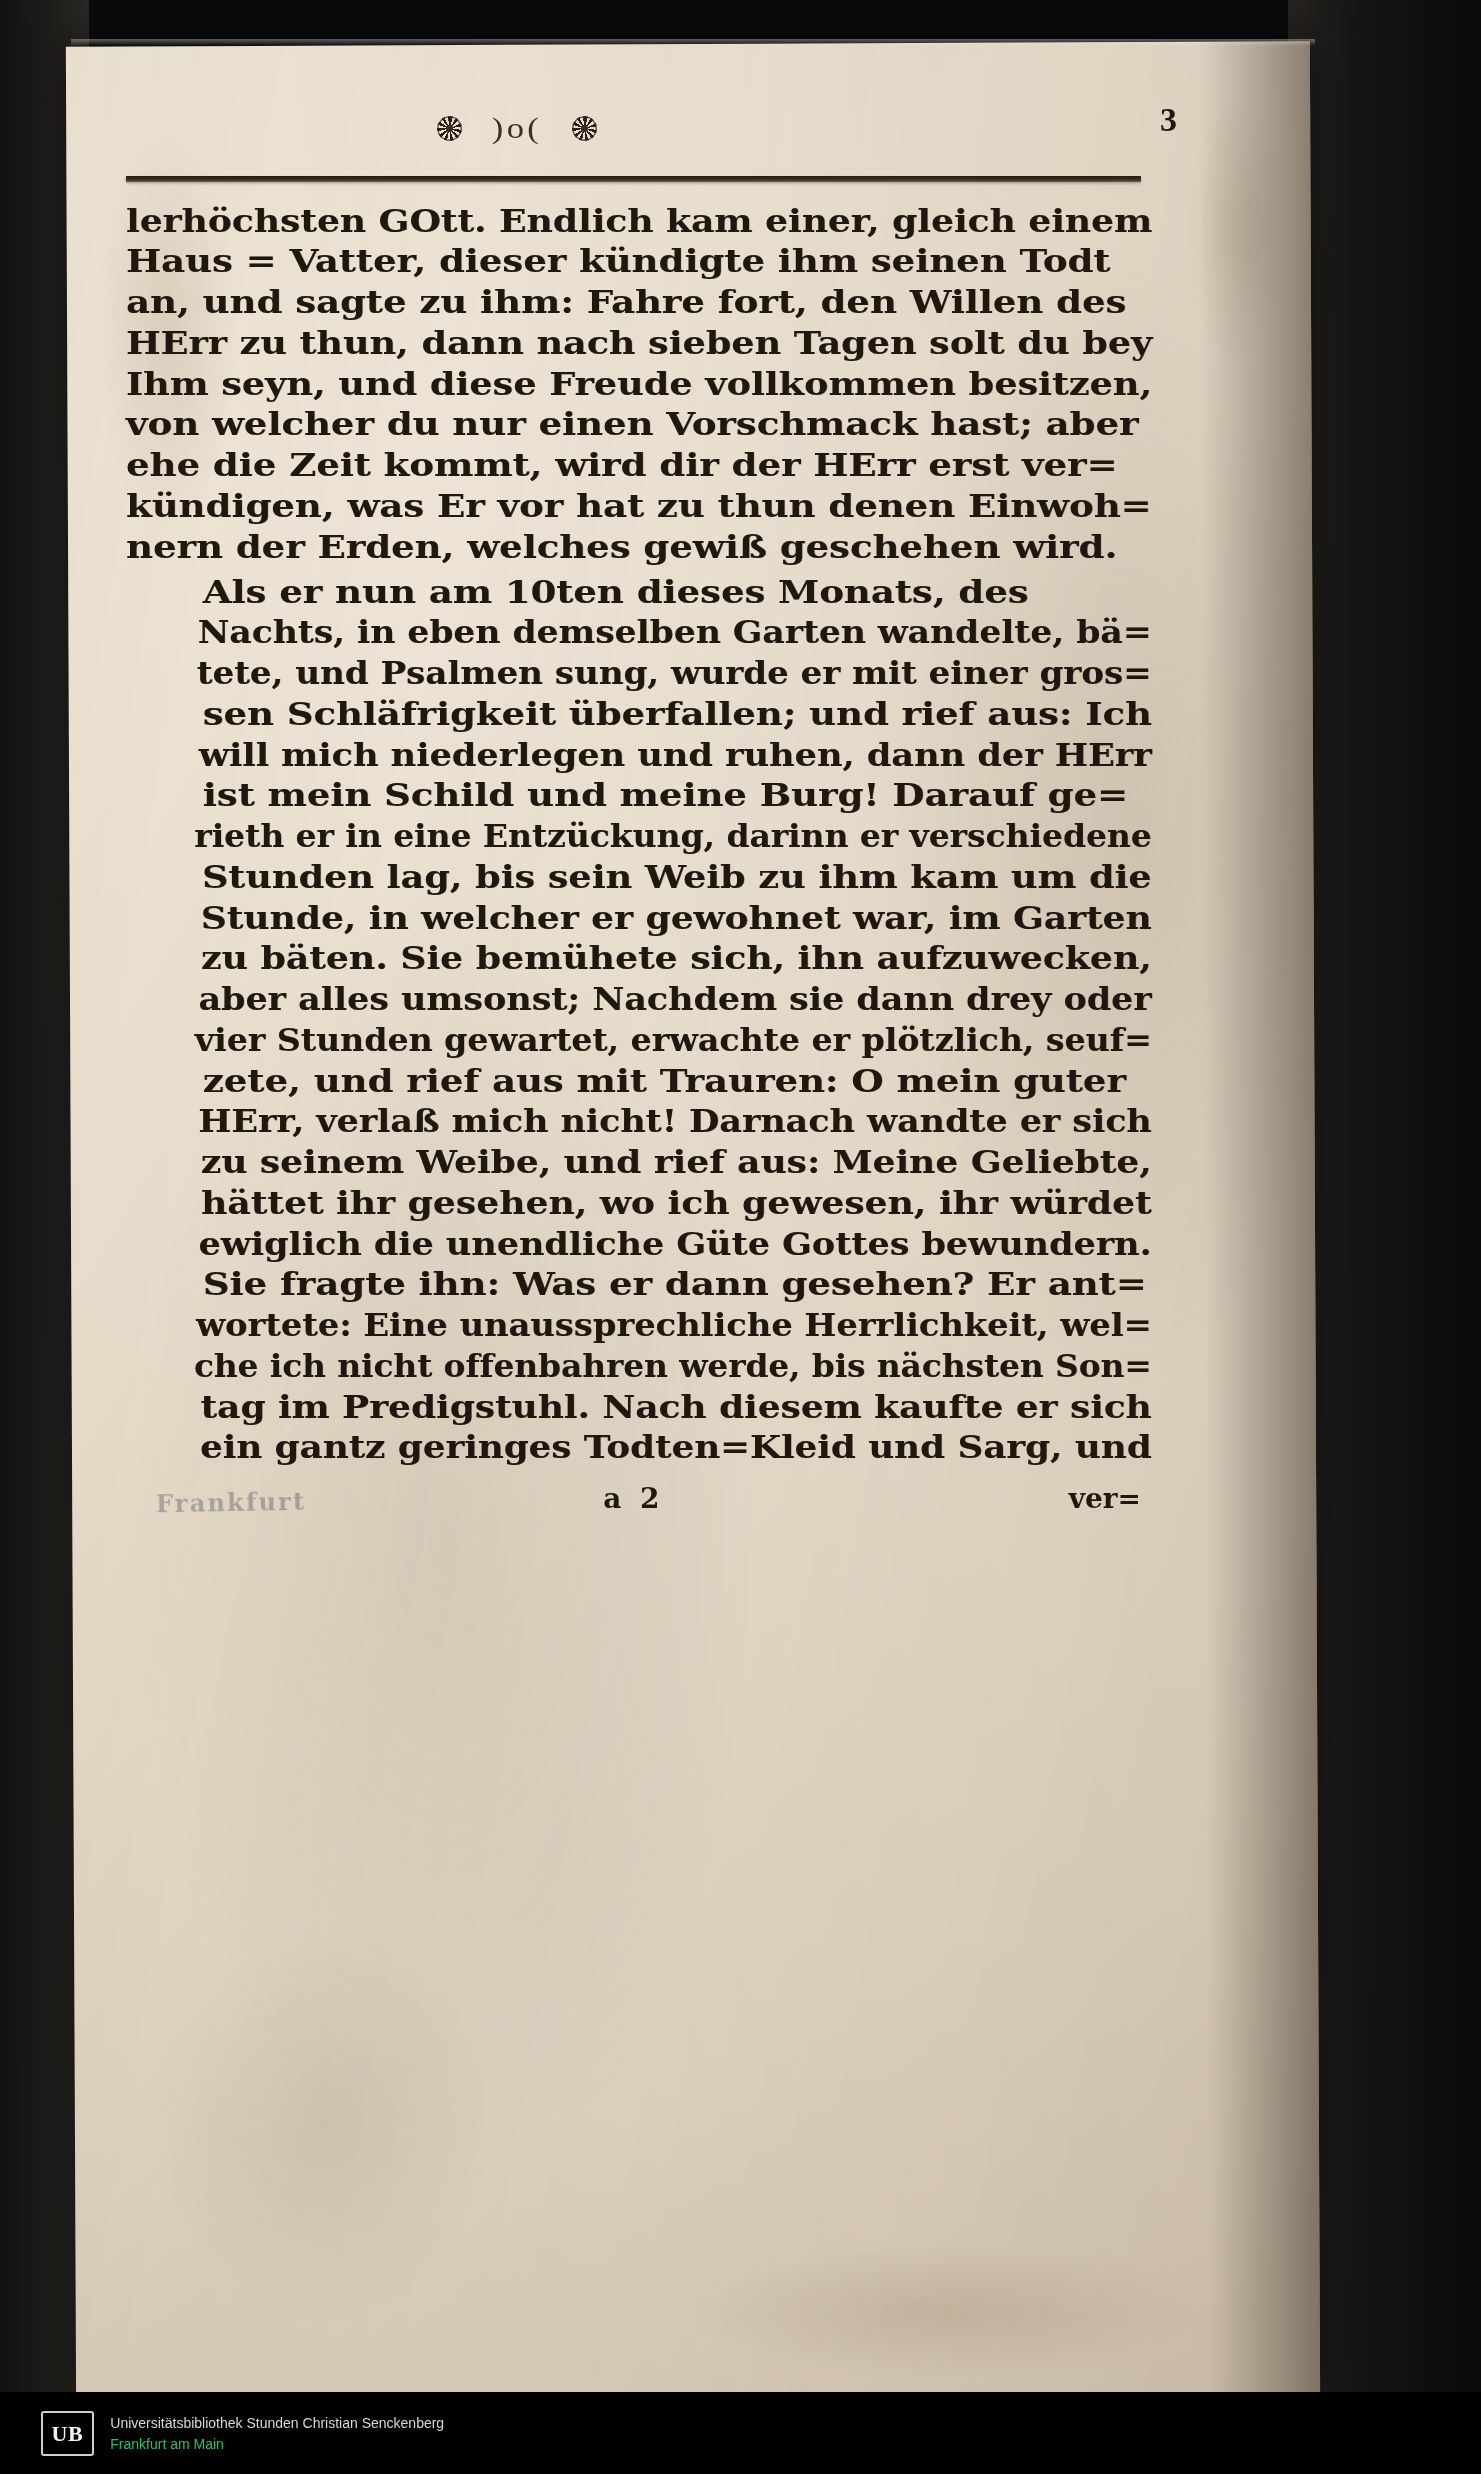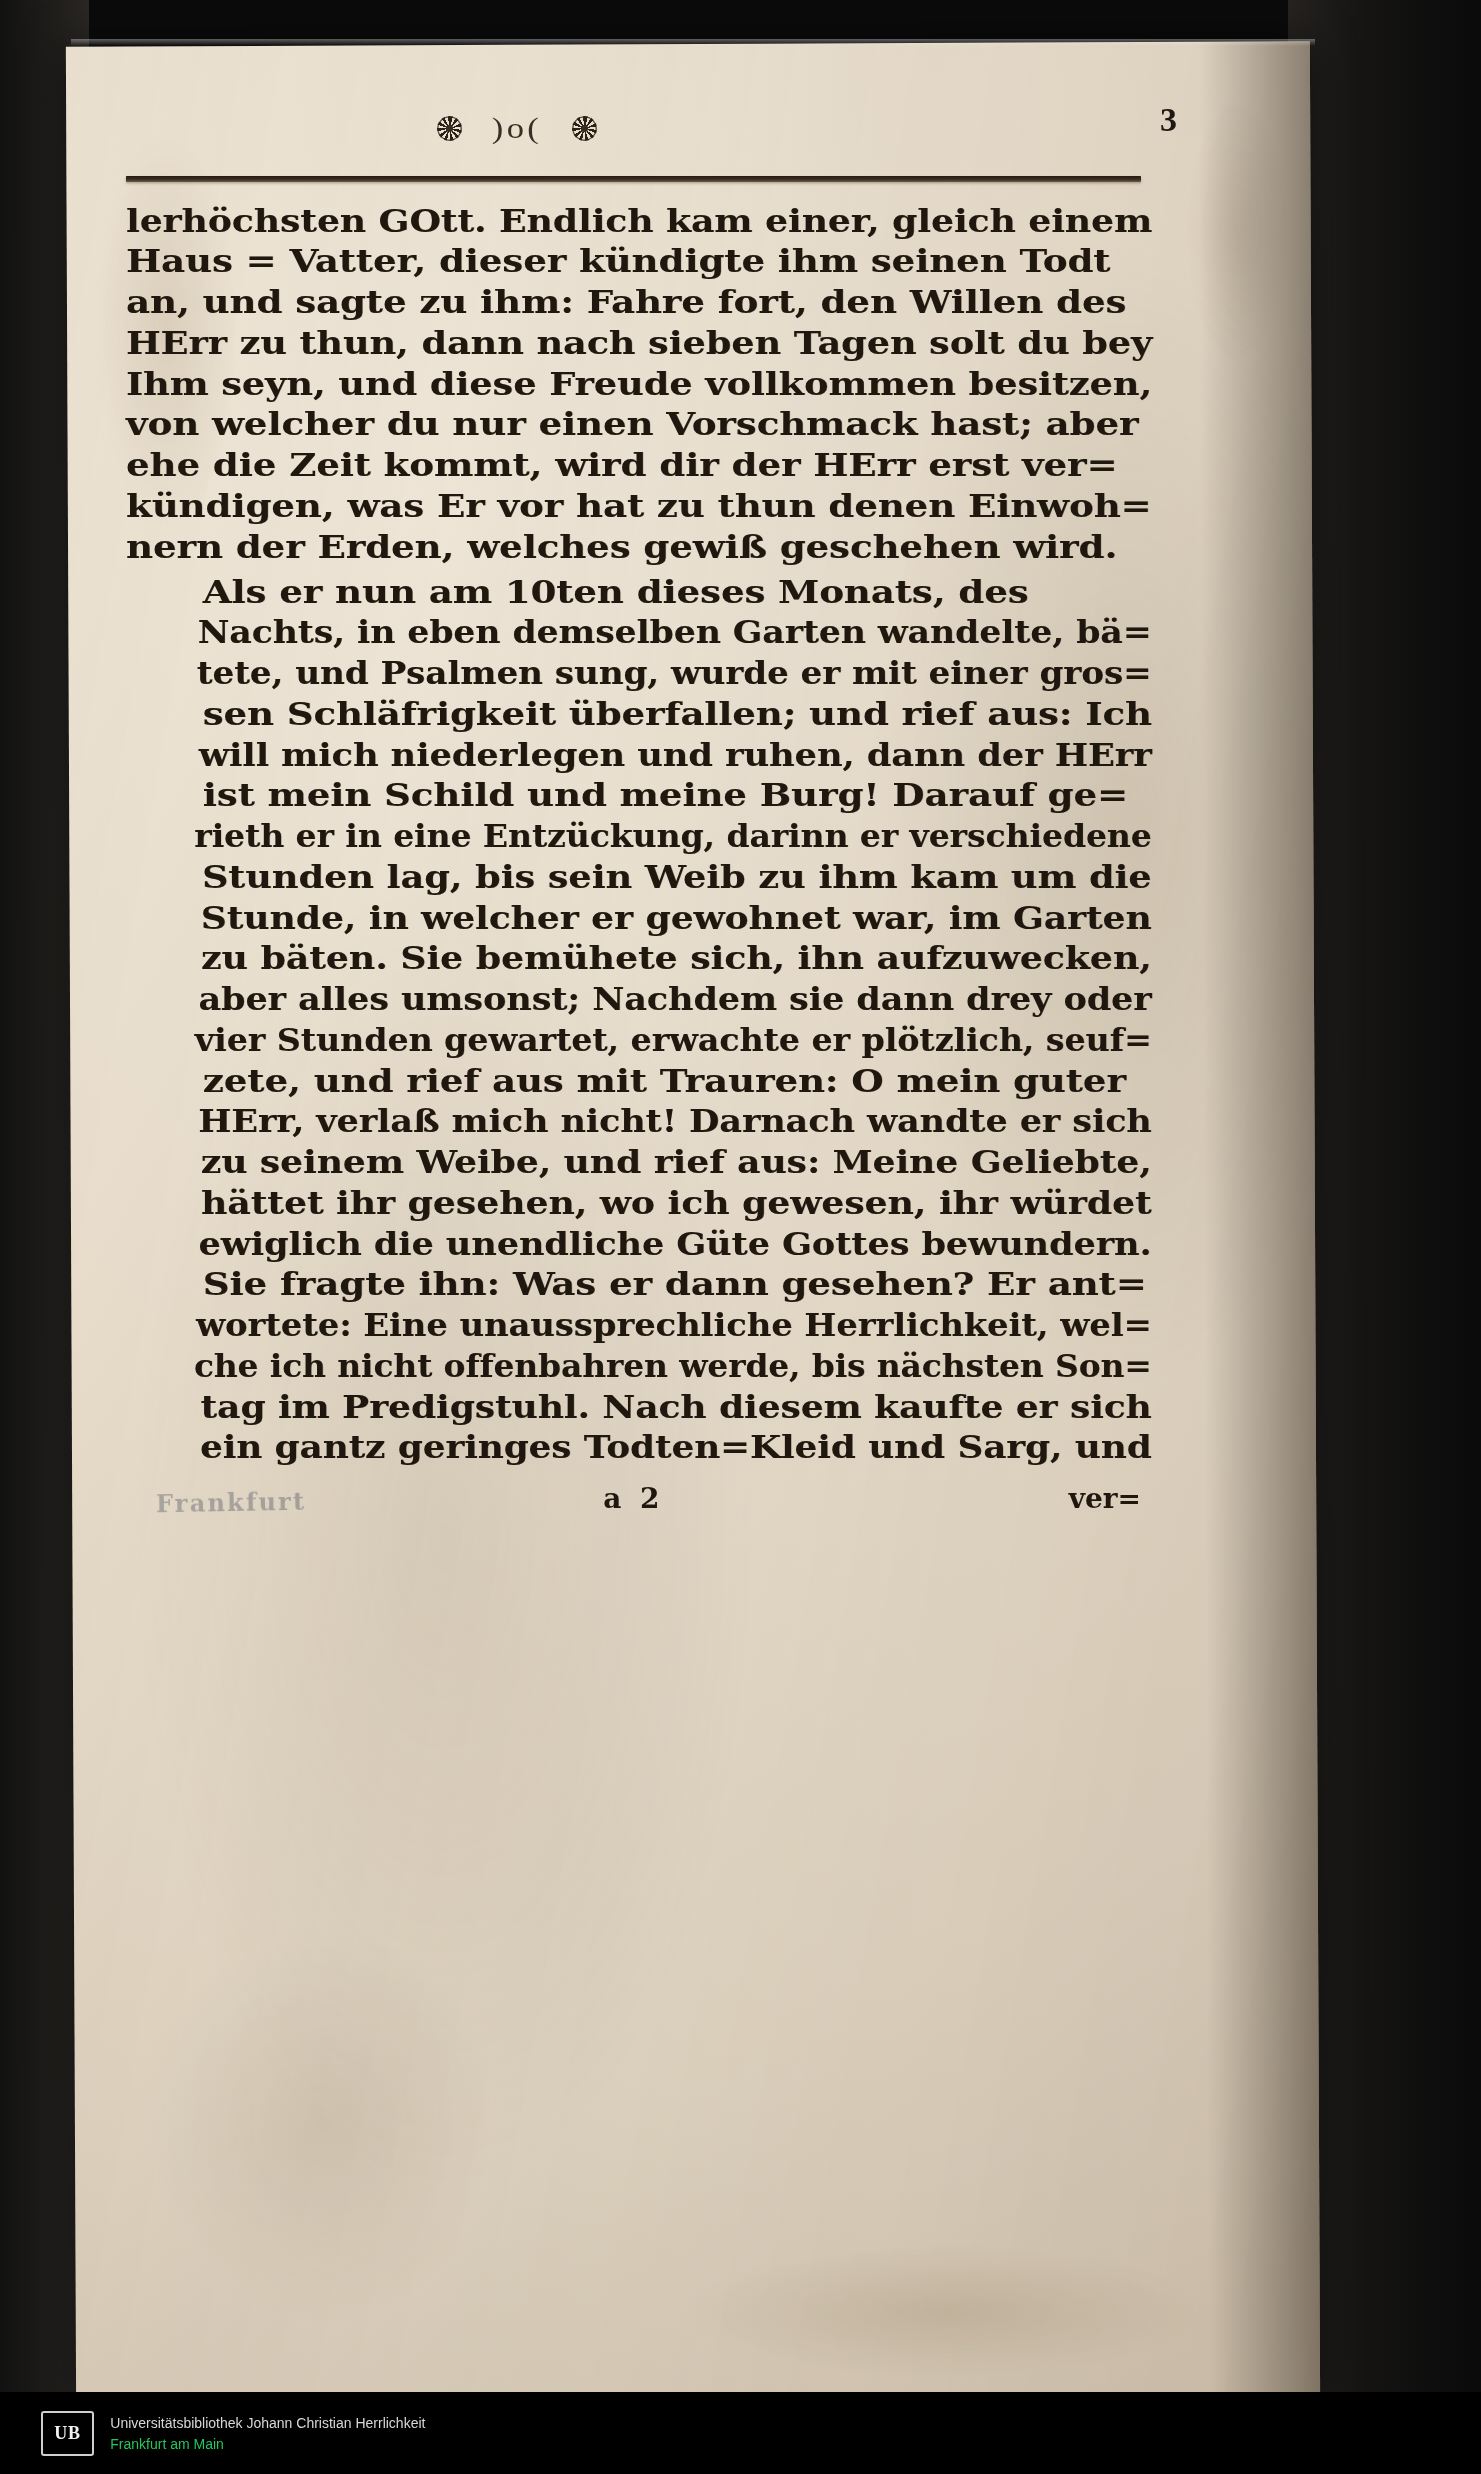--- a/index.html
+++ b/index.html
@@ -202,21 +202,21 @@
     left: 41px; top: 19px;
     display: flex; align-items: center; gap: 16.3px;
   }
   #ub-logo {
     width: 49px; height: 41px;
     border: 2.2px solid #cfcfcf;
     border-radius: 3px;
     color: #f2f2f2;
     font-family: "Liberation Serif", serif;
     font-weight: 700;
-    font-size: 18px;
+    font-size: 22px;
     display: flex; align-items: center; justify-content: center;
     letter-spacing: 0.7px;
   }
   #lib-text {
     color: #d8d8d8;
     font-family: "Liberation Sans", sans-serif;
     font-size: 14px;
     line-height: 1.45;
   }
   #lib-text div:last-child { color: #22c55e; }
@@ -312,20 +312,20 @@
     </div>
 
   </div>
 
   <div id="foxing"></div>
 
   <div id="libbar">
     <div id="lib-inner">
       <div id="ub-logo">UB</div>
       <div id="lib-text">
-        <div>Universitätsbibliothek Johann Christian Herrlichkeit</div>
+        <div>Universitätsbibliothek Stunden Christian Senckenberg</div>
         <div>Frankfurt am Main</div>
       </div>
     </div>
   </div>
 
 </div>
 
 
 </body></html>

